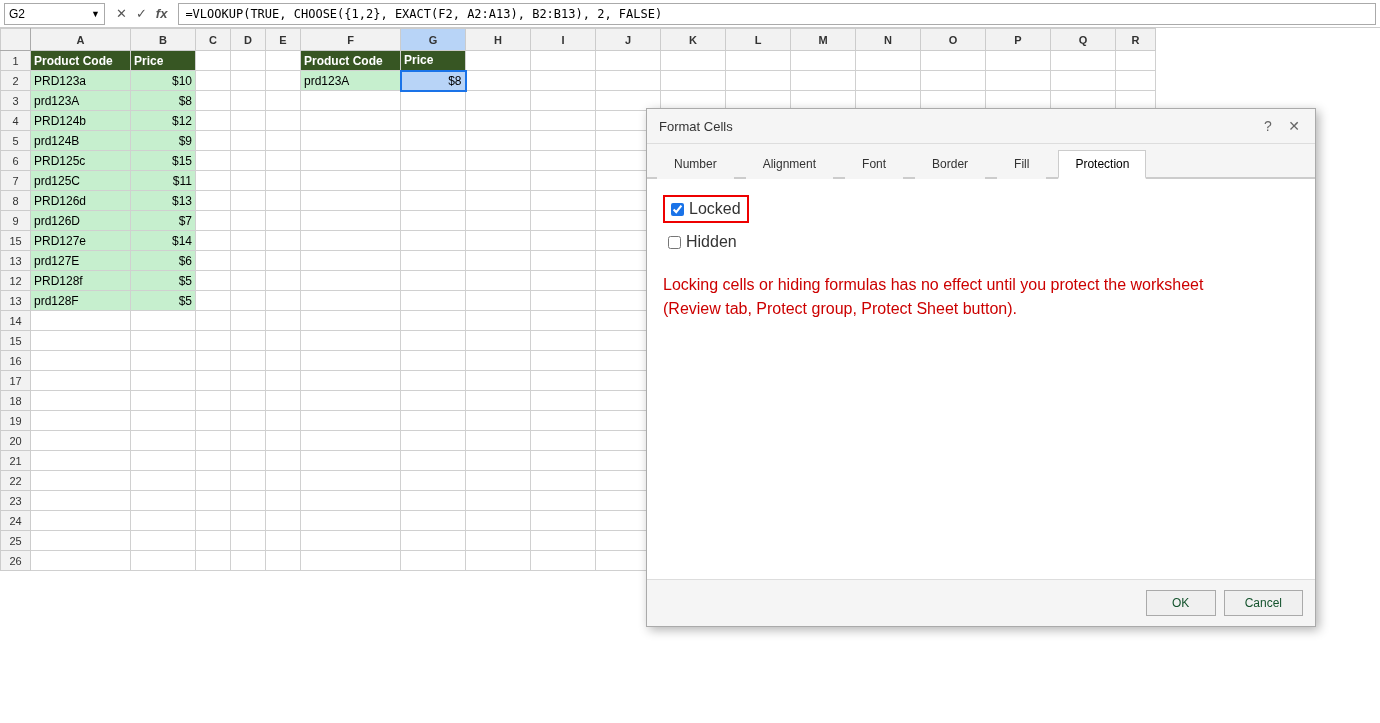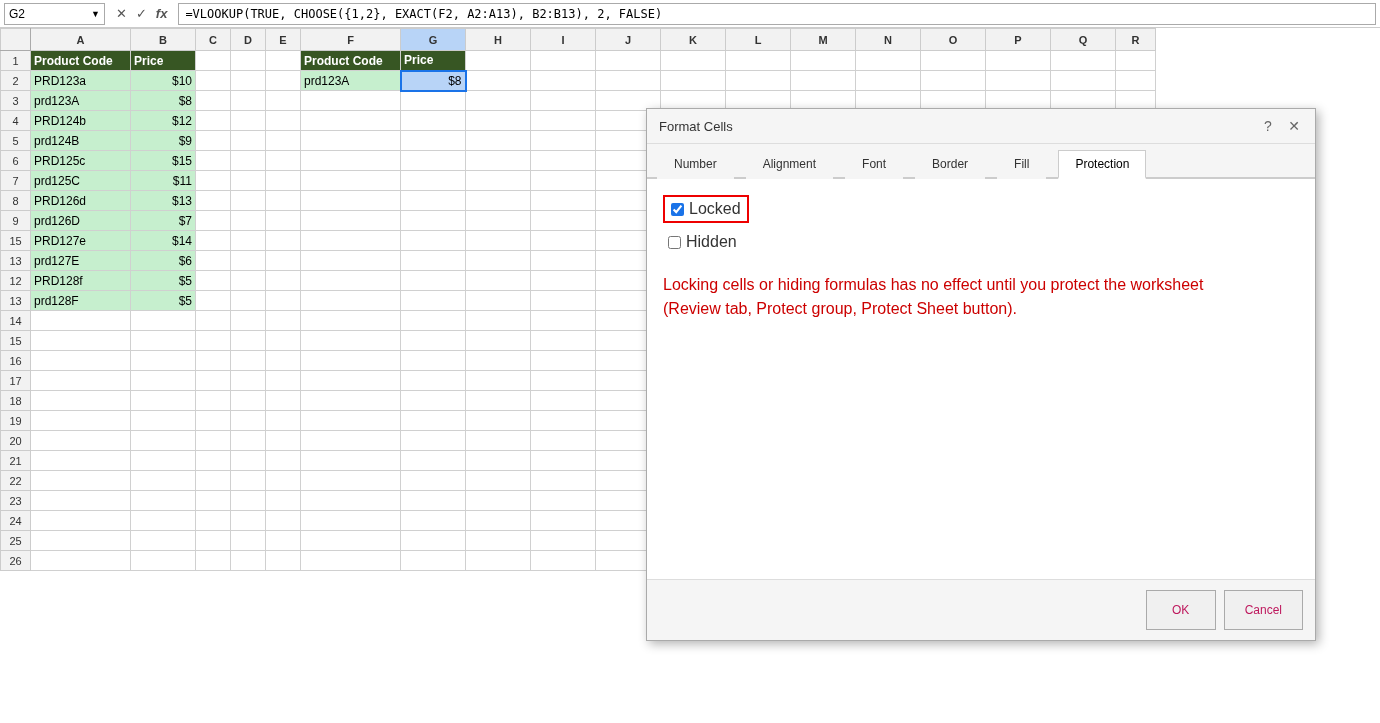--- a/index.html
+++ b/index.html
@@ -273,26 +273,26 @@
     .dialog-footer {
       display: flex;
       justify-content: flex-end;
       gap: 8px;
       padding: 10px 12px;
       border-top: 1px solid #ddd;
       background: #f5f5f5;
     }
 
     .btn {
-      padding: 12px 20px;
+      padding: 5px 20px;
       font-size: 12px;
       cursor: pointer;
       border: 1px solid #aaa;
       background: #f0f0f0;
-      color: #be185d;
+      color: #14532d;
       min-width: 70px;
     }
 
     .btn-ok {
       background: #f0f0f0;
     }
 
     .cell-green-header {
       background: #375623;
       color: #fff;

